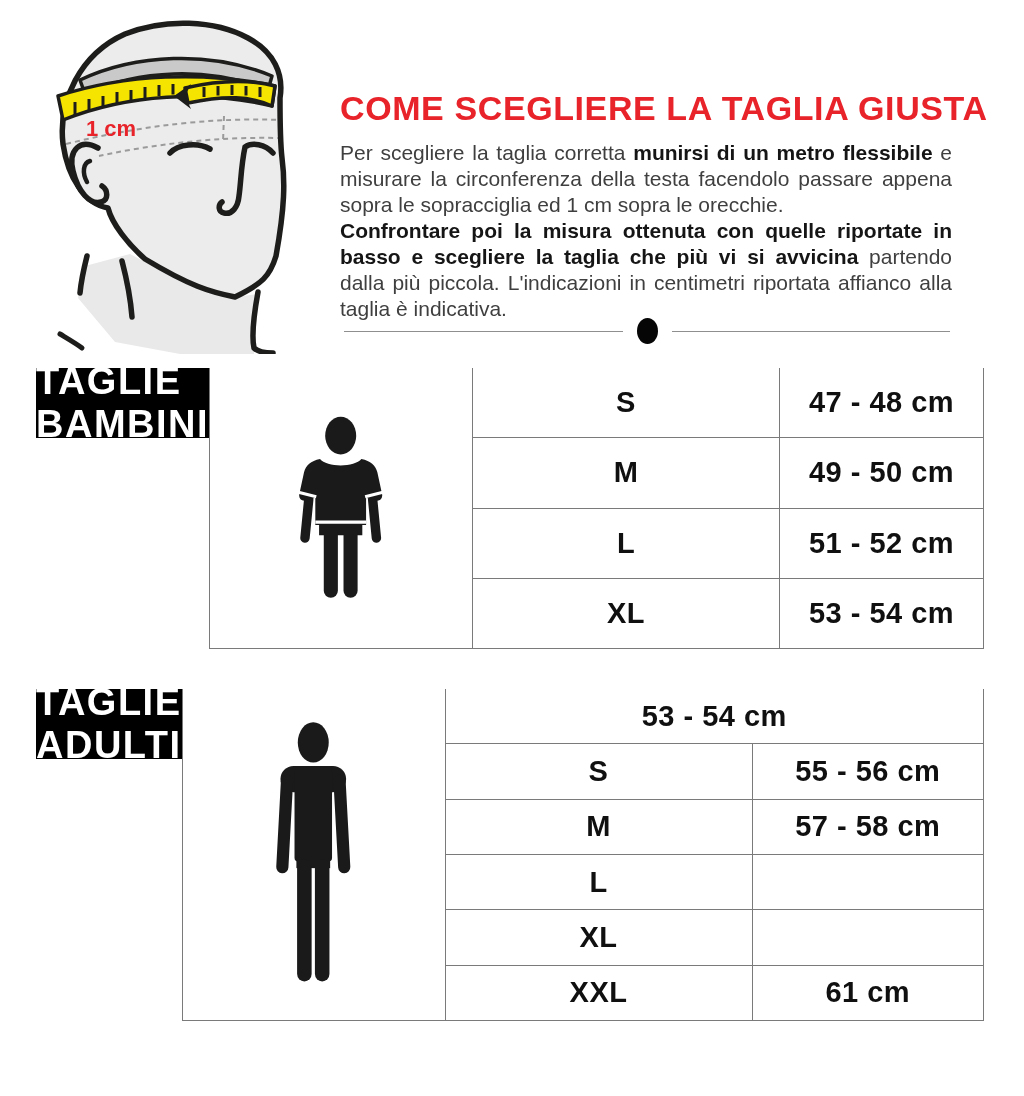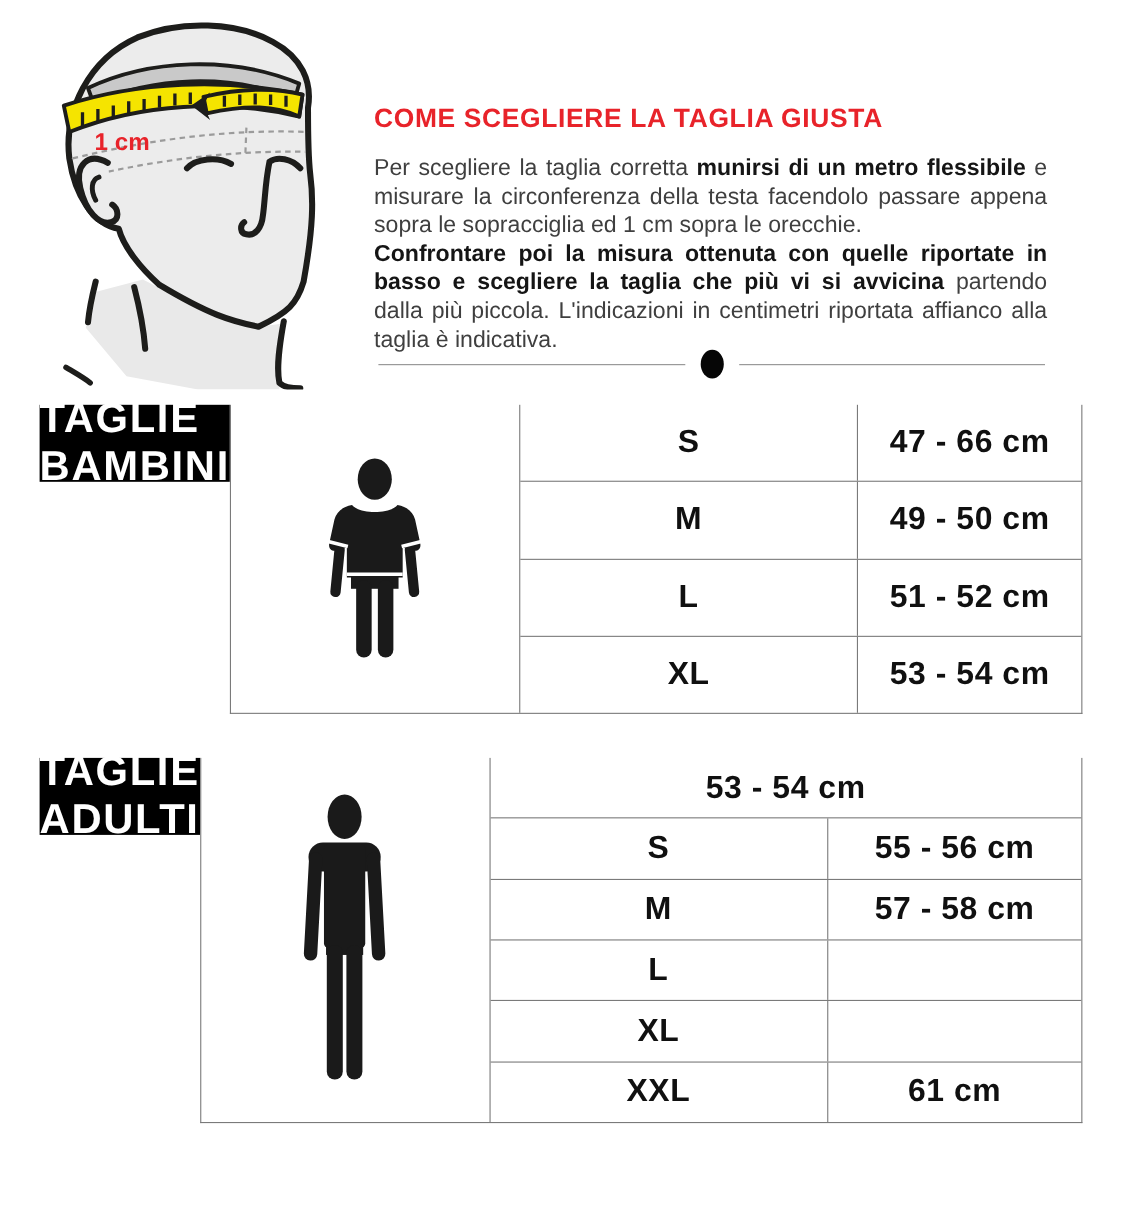--- a/index.html
+++ b/index.html
@@ -21,21 +21,21 @@
     font-family: "Liberation Sans", sans-serif;
     font-weight: bold; font-size: 22px;
   }
 
   
   .intro {
     position: absolute; left: 340px; top: 90px; width: 612px;
   }
   .intro-title {
     margin: 0 0 14px 0;
-    font-size: 24px; line-height: 36px;
+    font-size: 34px; line-height: 36px;
     font-weight: 800; letter-spacing: 0.6px;
     color: #E8232A;
     white-space: nowrap;
   }
   .intro-text p {
     margin: 0;
     font-size: 21px; line-height: 26px;
     color: #3f3f3f;
     text-align: justify;
   }
@@ -189,21 +189,21 @@
         <g stroke="#ffffff" stroke-width="3.5">
           <line x1="9" y1="83" x2="29" y2="88"></line>
           <line x1="101" y1="83" x2="81" y2="88"></line>
           <line x1="28" y1="115" x2="82" y2="115"></line>
         </g>
       </svg>
     </div>
     <div class="rows">
       <div class="srow">
         <div class="cell size">S</div>
-        <div class="cell cm">47 - 66 cm</div>
+        <div class="cell cm">47 - 48 cm</div>
       </div>
       <div class="srow">
         <div class="cell size">M</div>
         <div class="cell cm">49 - 50 cm</div>
       </div>
       <div class="srow">
         <div class="cell size">L</div>
         <div class="cell cm">51 - 52 cm</div>
       </div>
       <div class="srow">

